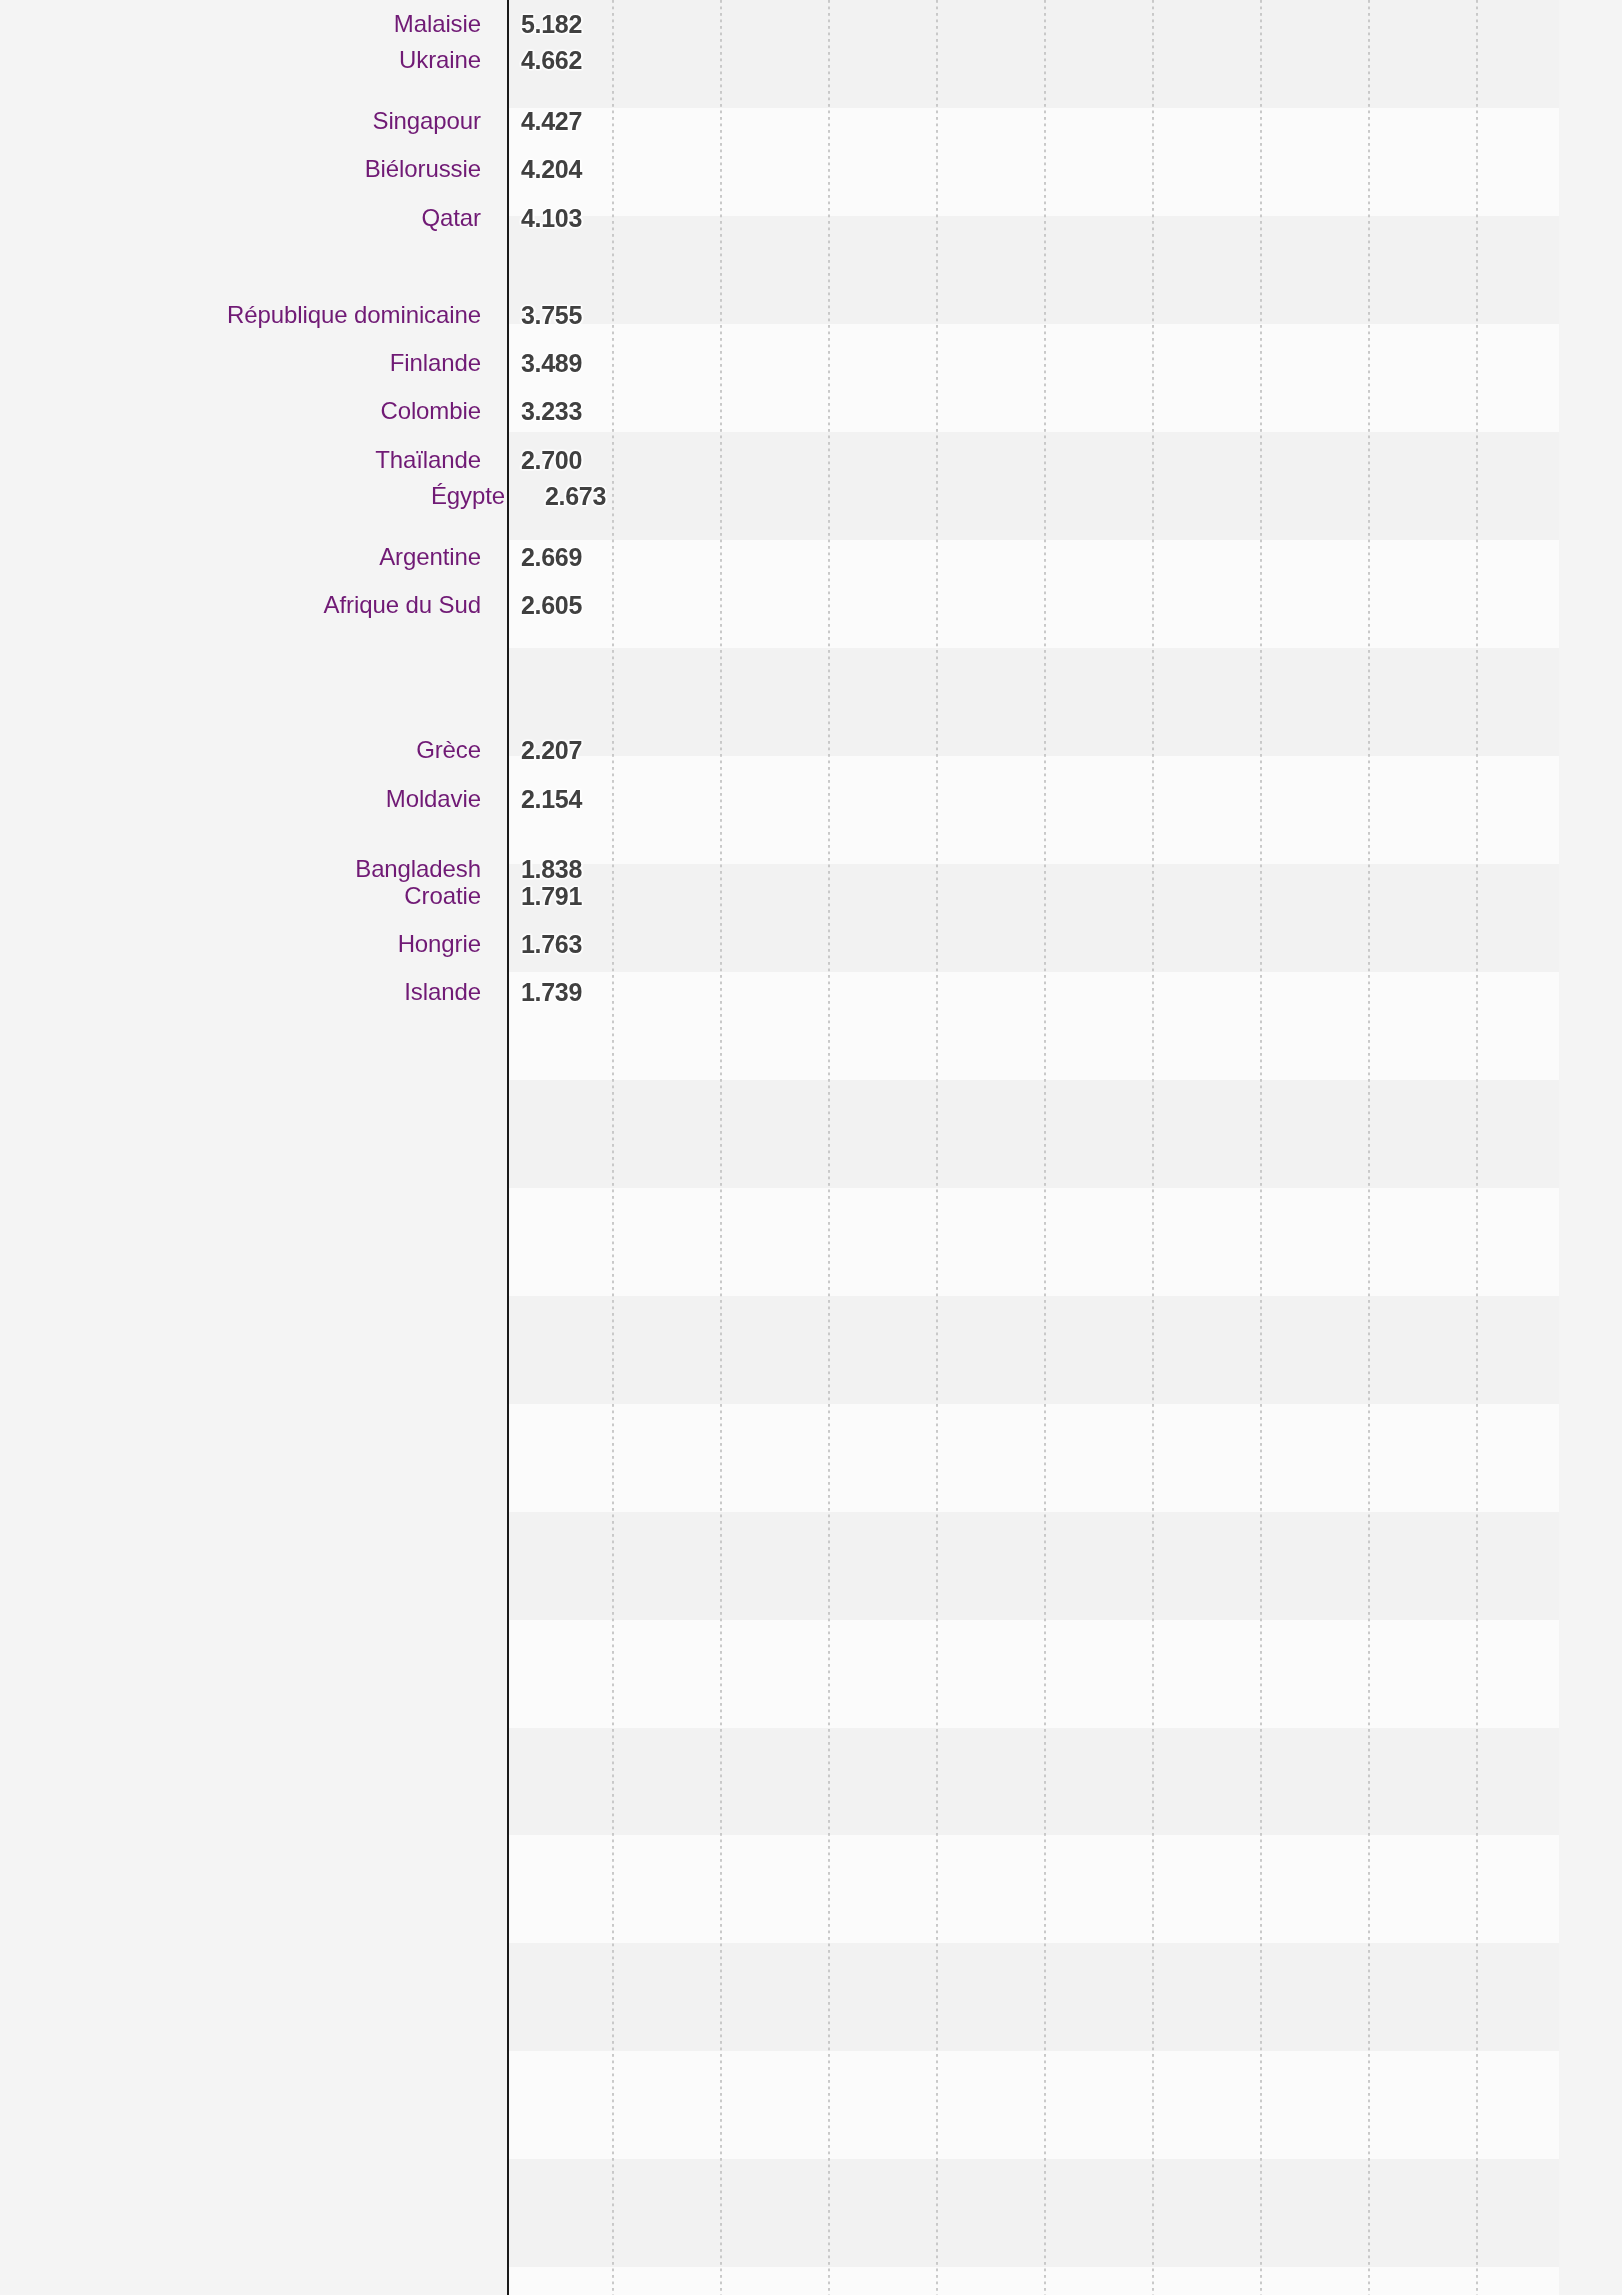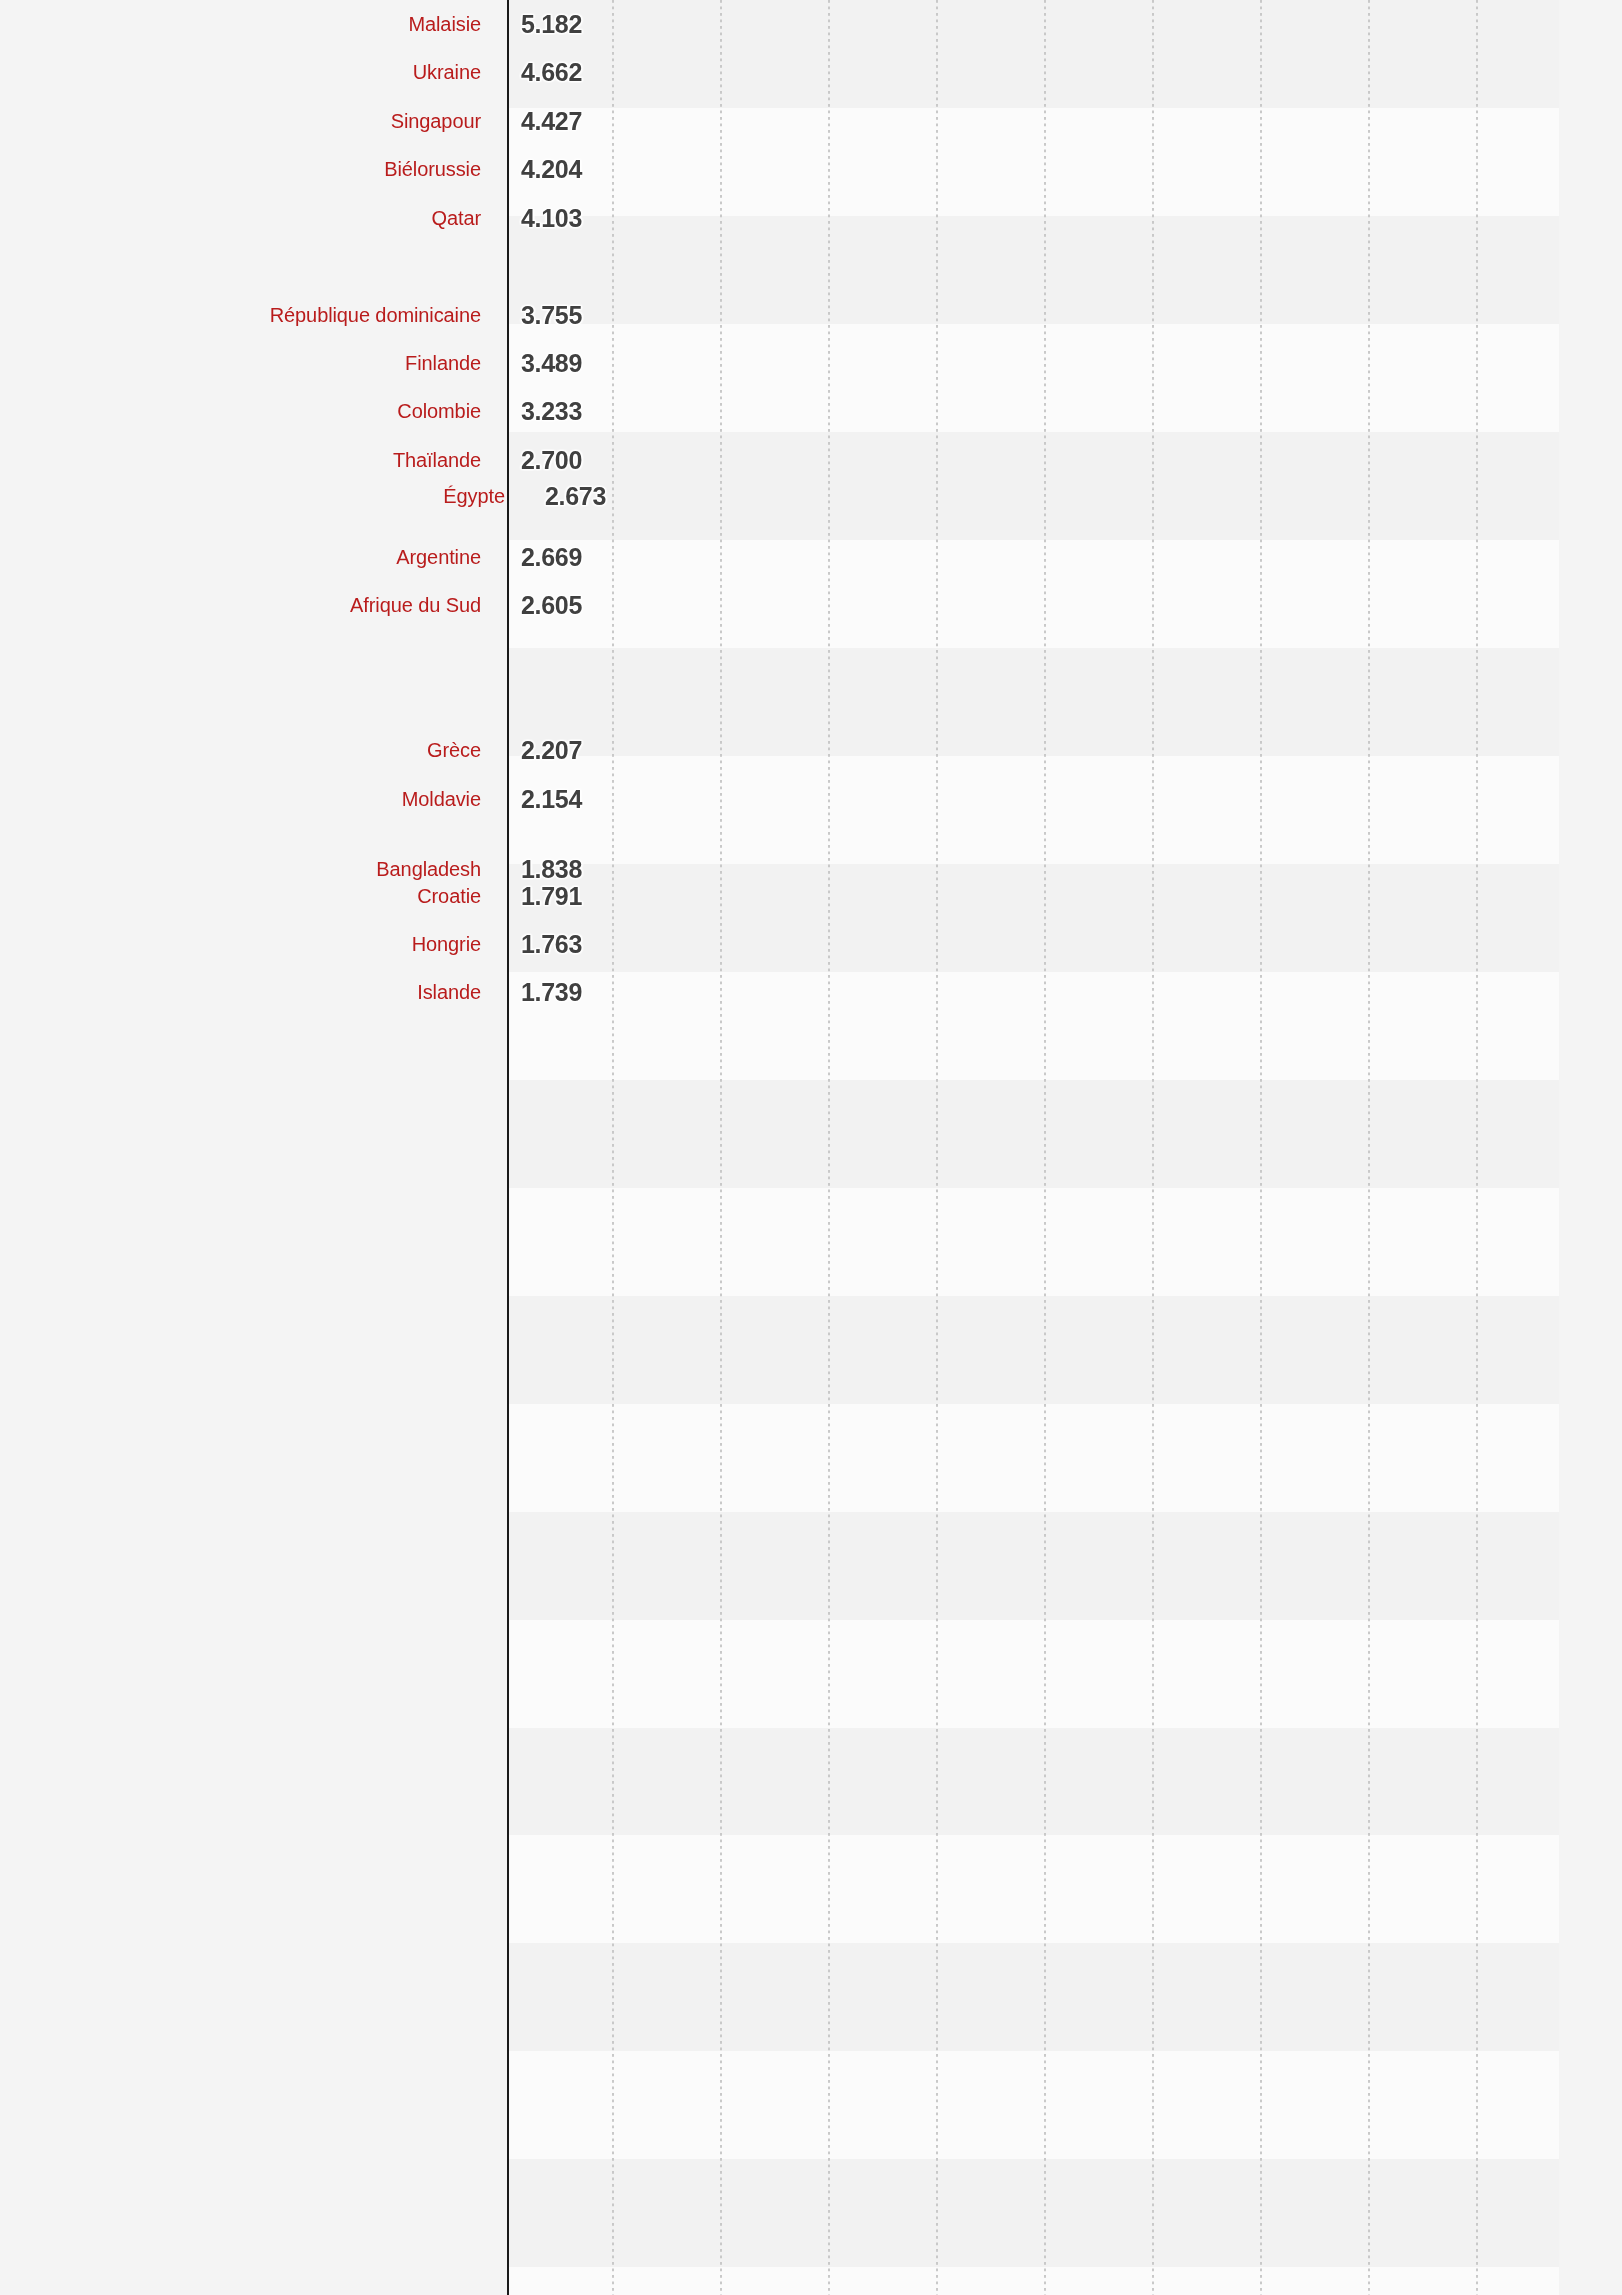--- a/index.html
+++ b/index.html
@@ -89,22 +89,22 @@
     width: 1623px;
     height: 48px;
     display: block;
   }
   .row-label {
     position: absolute;
     right: 1142px;           
     top: 0;
     height: 48px;
     line-height: 48px;
-    font-size: 20px;
-    color: #b91c1c;
+    font-size: 24px;
+    color: #701a75;
     white-space: nowrap;
     text-align: center;
     letter-spacing: -0.1px;
   }
   .row-value {
     position: absolute;
     left: 521px;
     top: 0;
     height: 48px;
     line-height: 48px;
@@ -162,21 +162,21 @@
       <div class="gridline" style="left: 1476px;"></div>
     </div>
 
   <div class="axis-line"></div>
 
   <div class="rows">
       <div class="row" style="top: 0px;">
         <span class="row-label">Malaisie</span>
         <span class="row-value">5.182</span>
       </div>
-      <div class="row" style="top: 48px;">
+      <div class="row" style="top: 36px;">
         <span class="row-label">Ukraine</span>
         <span class="row-value">4.662</span>
       </div>
       <div class="row" style="top: 97px;">
         <span class="row-label">Singapour</span>
         <span class="row-value">4.427</span>
       </div>
       <div class="row" style="top: 145px;">
         <span class="row-label">Biélorussie</span>
         <span class="row-value">4.204</span>

